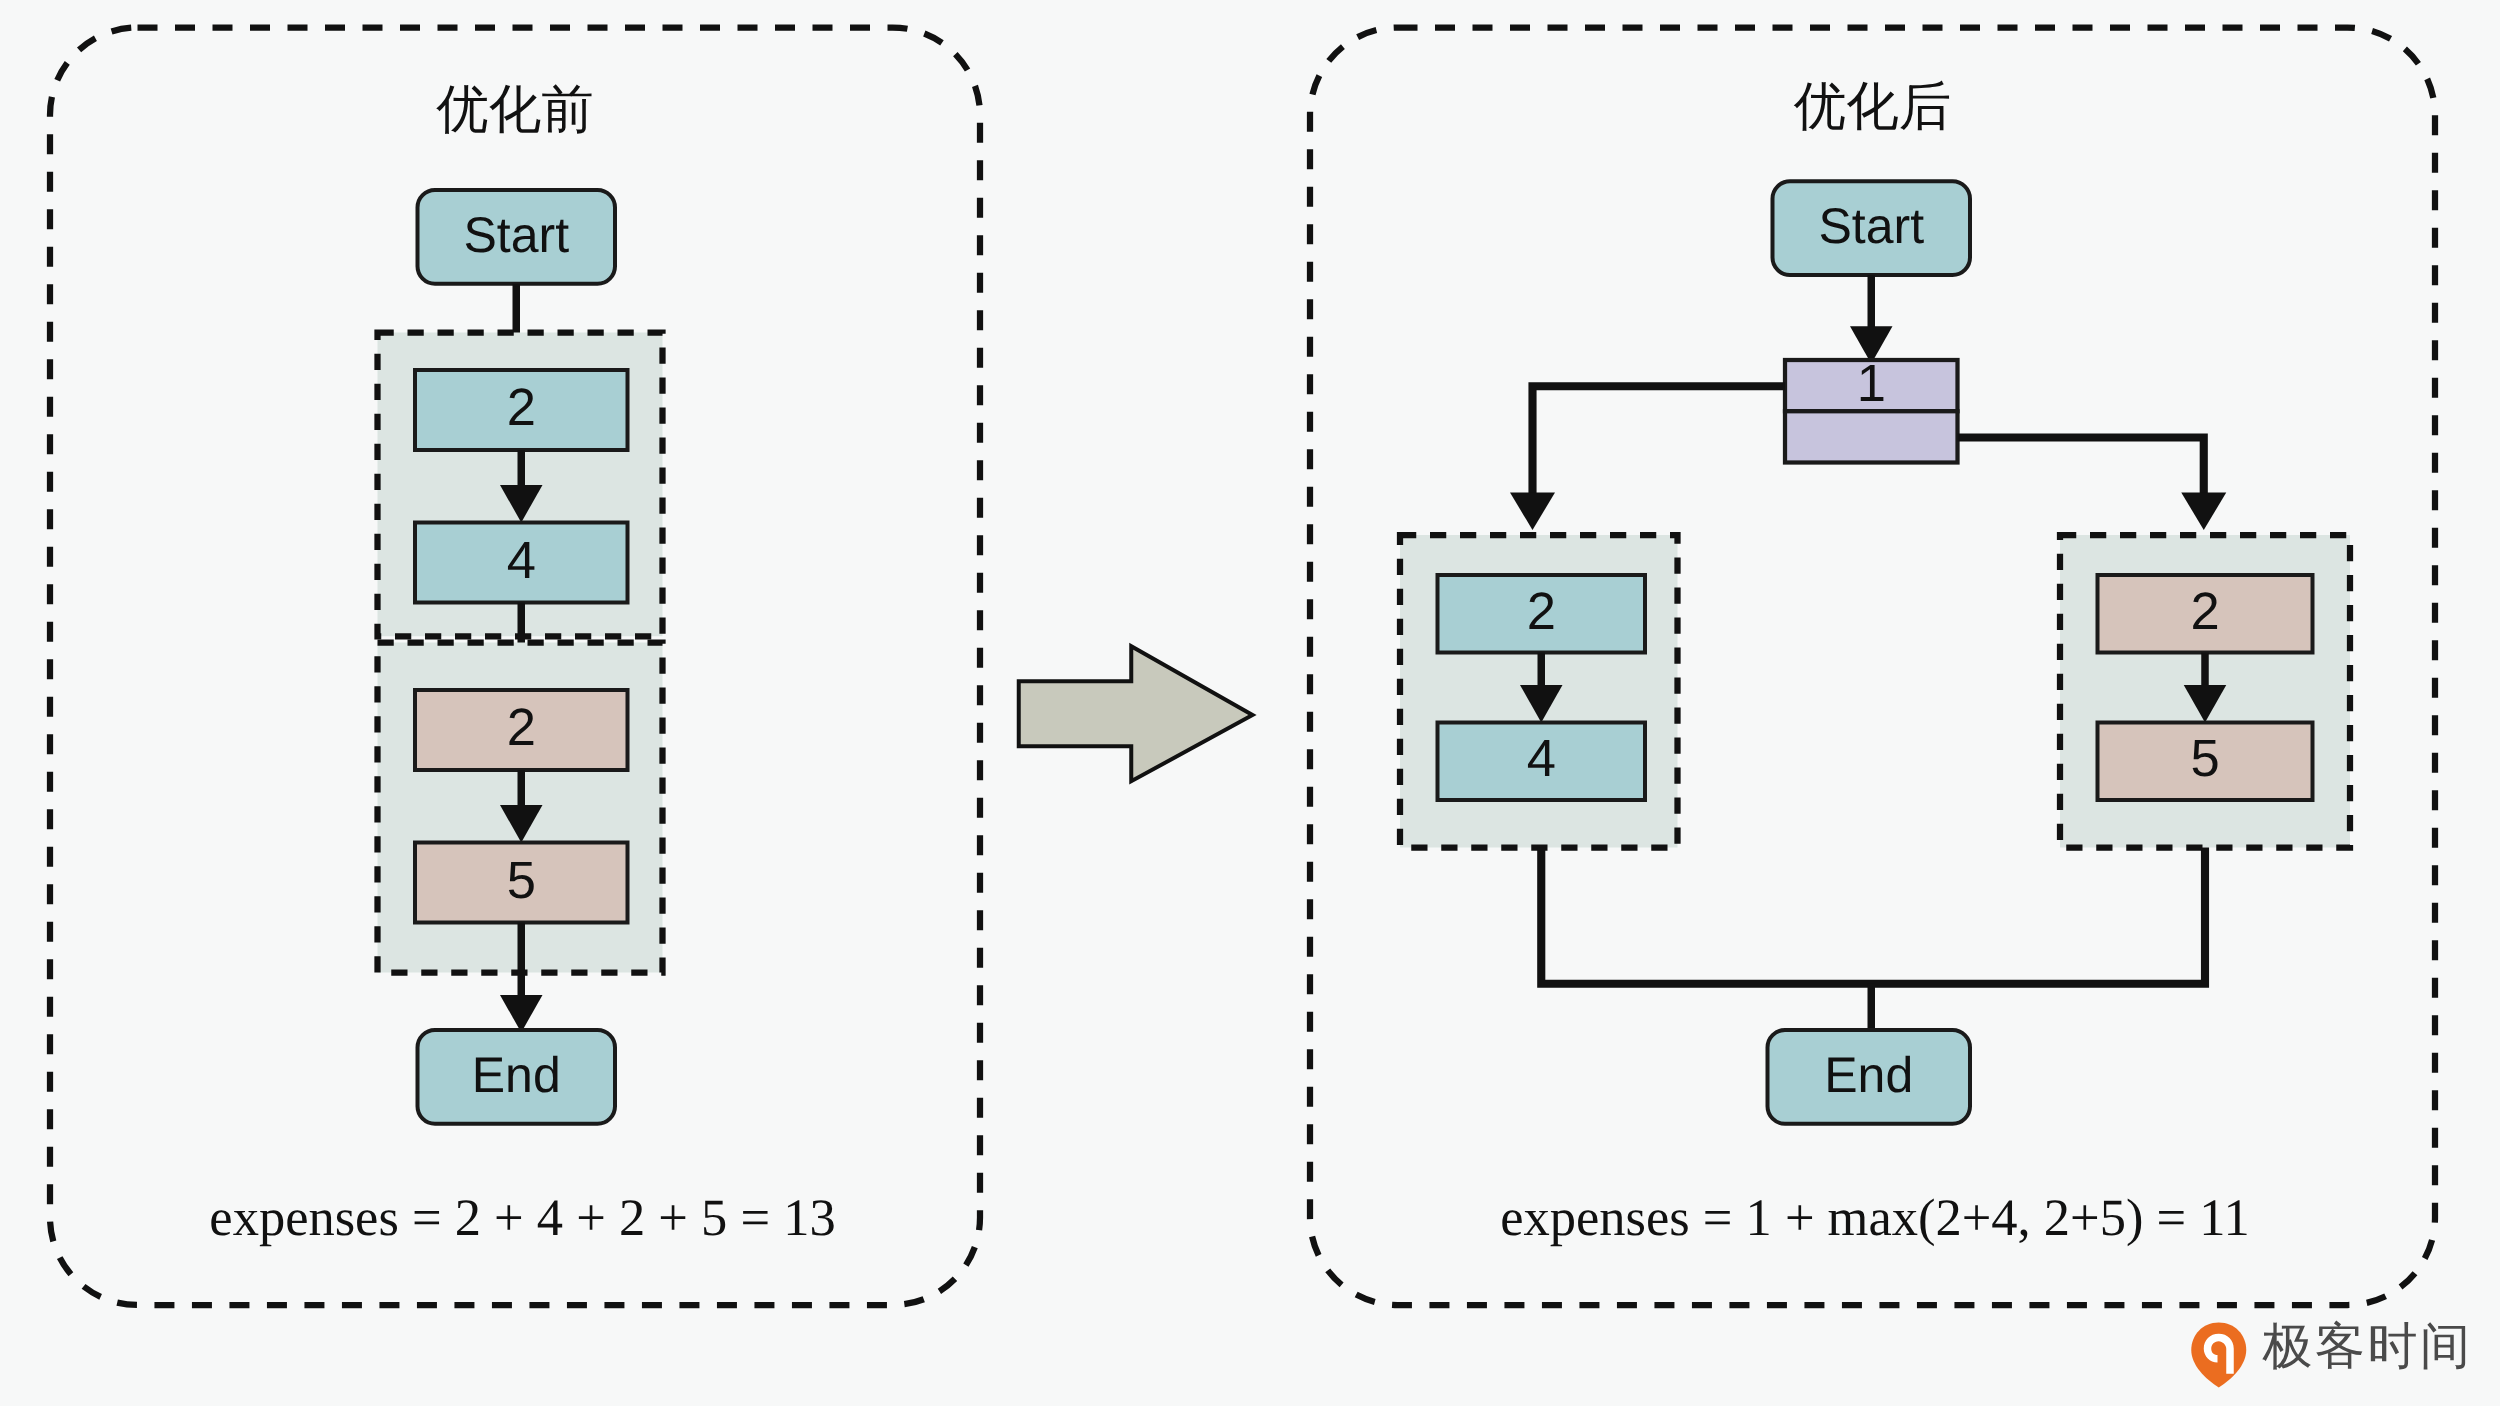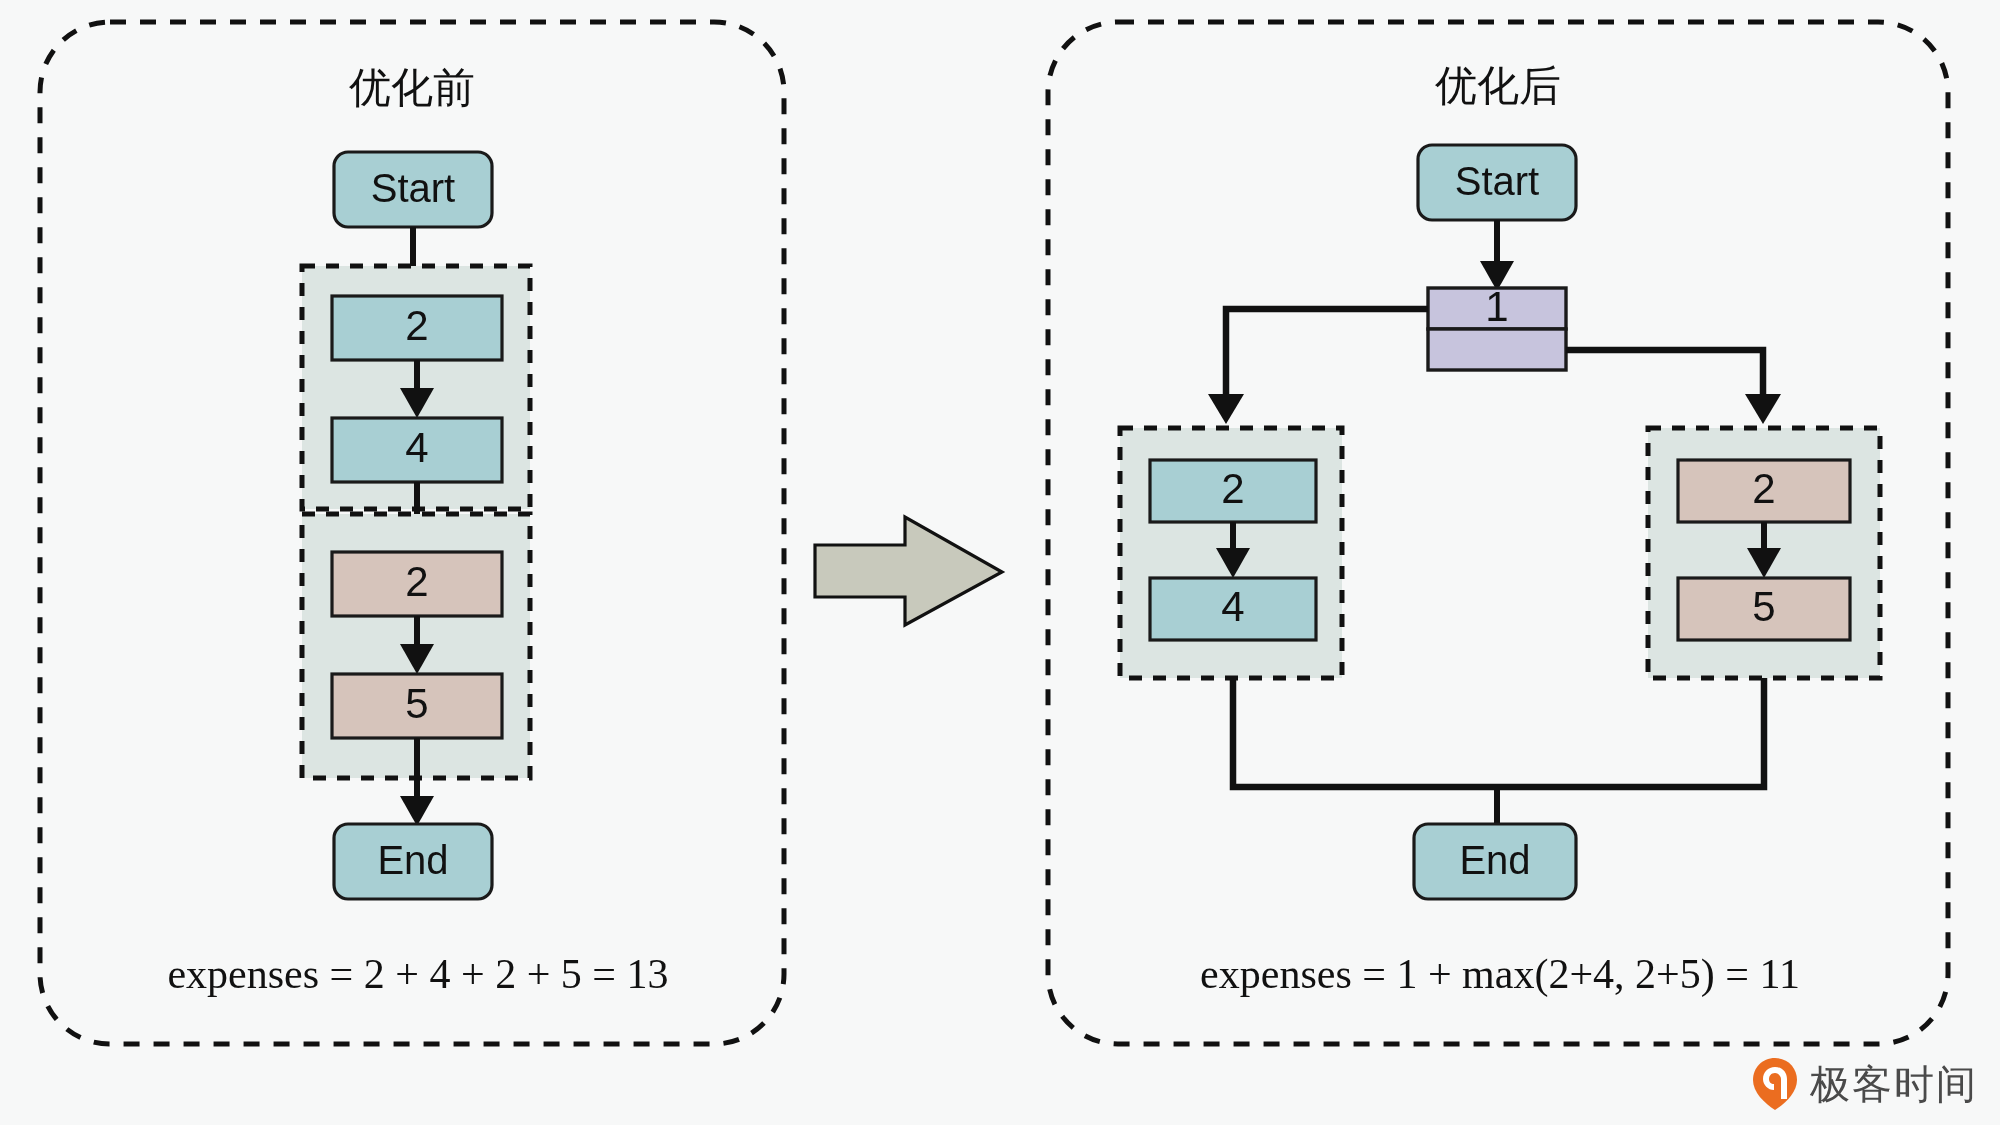--- a/index.html
+++ b/index.html
@@ -100,21 +100,21 @@
     fill: #111111;
     text-anchor: middle;
     dominant-baseline: middle;
   }
   
   #watermark {
     position: absolute;
     right: 22px;
     bottom: 14px;
     display: flex;
-    align-items: center;
+    align-items: flex-start;
     gap: 12px;
   }
   #wm-logo {
     width: 46px;
     height: 54px;
     position: relative;
   }
   #wm-text {
     font-family: "DejaVu Sans", "Liberation Sans", sans-serif;
     font-size: 40px;

